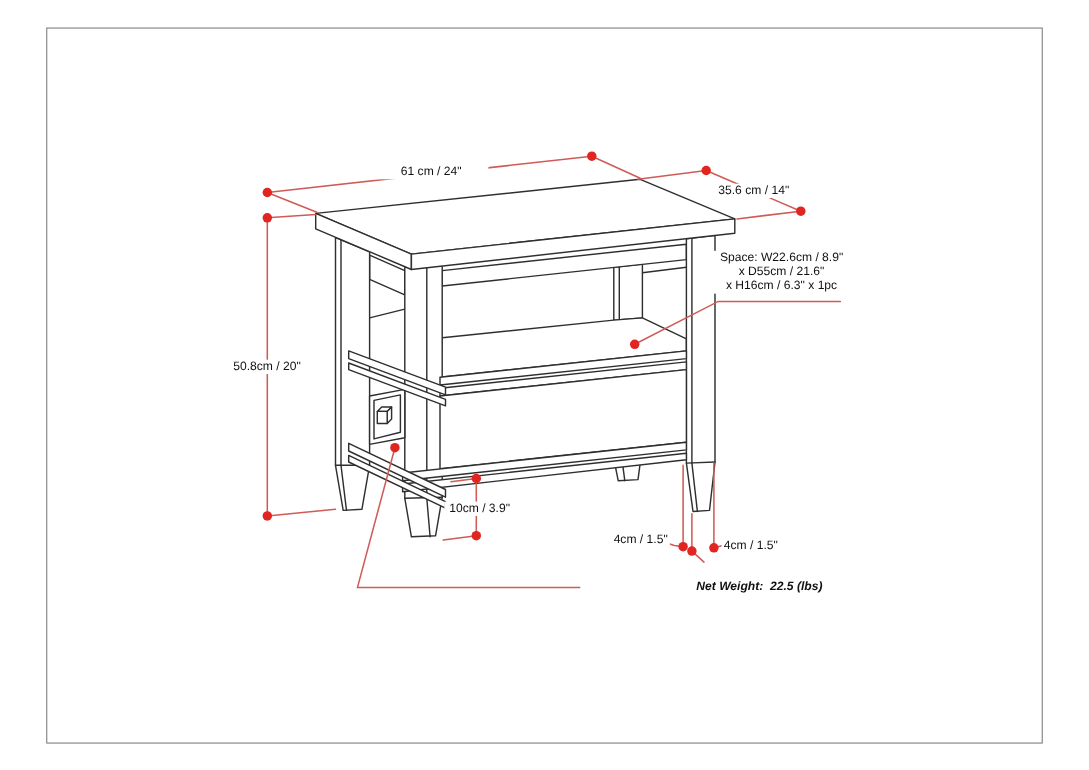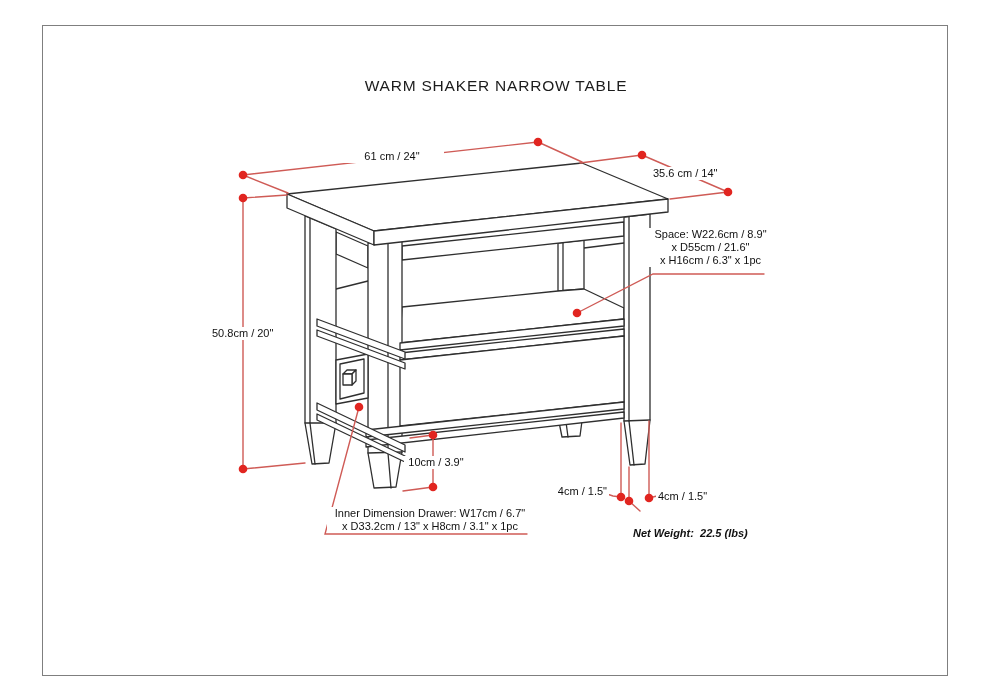--- a/index.html
+++ b/index.html
@@ -110,40 +110,35 @@
       <circle cx="577" cy="313" r="4.3"></circle>
       <circle cx="433" cy="435" r="4.3"></circle>
         <circle cx="433" cy="487" r="4.3"></circle>
       <circle cx="621" cy="497" r="4.3"></circle>
         <circle cx="629" cy="501" r="4.3"></circle>
         <circle cx="649" cy="498" r="4.3"></circle>
       <circle cx="359" cy="407" r="4.3"></circle>
     </g>
   </svg>
 
-  <div class="title">WARM SHAKER NARROW TABLE</div>
 
   <div class="lbl c" style="left:340px;top:150px;width:100px;">61 cm / 24"</div>
 
   <div class="lbl l" style="left:651px;top:167px;width:70px;">35.6 cm / 14"</div>
 
   <div class="lbl l" style="left:210px;top:327px;width:68px;">50.8cm / 20"</div>
 
   <div class="blk" style="left:640px;top:228px;width:141px;">
     <div class="ln">Space: W22.6cm / 8.9"</div>
     <div class="ln">x D55cm / 21.6"</div>
     <div class="ln">x H16cm / 6.3" x 1pc</div>
   </div>
 
   <div class="lbl c" style="left:404px;top:456px;width:60px;">10cm / 3.9"</div>
 
   <div class="lbl r" style="left:543px;top:485px;width:62px;">4cm / 1.5"</div>
 
   <div class="lbl l" style="left:656px;top:490px;width:62px;">4cm / 1.5"</div>
 
-  <div class="blk" style="left:327px;top:507px;width:206px;">
-    <div class="ln">Inner Dimension Drawer: W17cm / 6.7"</div>
-    <div class="ln">x D33.2cm / 13" x H8cm / 3.1" x 1pc</div>
-  </div>
 
   <div class="lbl l nw" style="left:631px;top:527px;width:140px;">Net Weight:  22.5 (lbs)</div>
 
 </div>
 
 </body></html>

